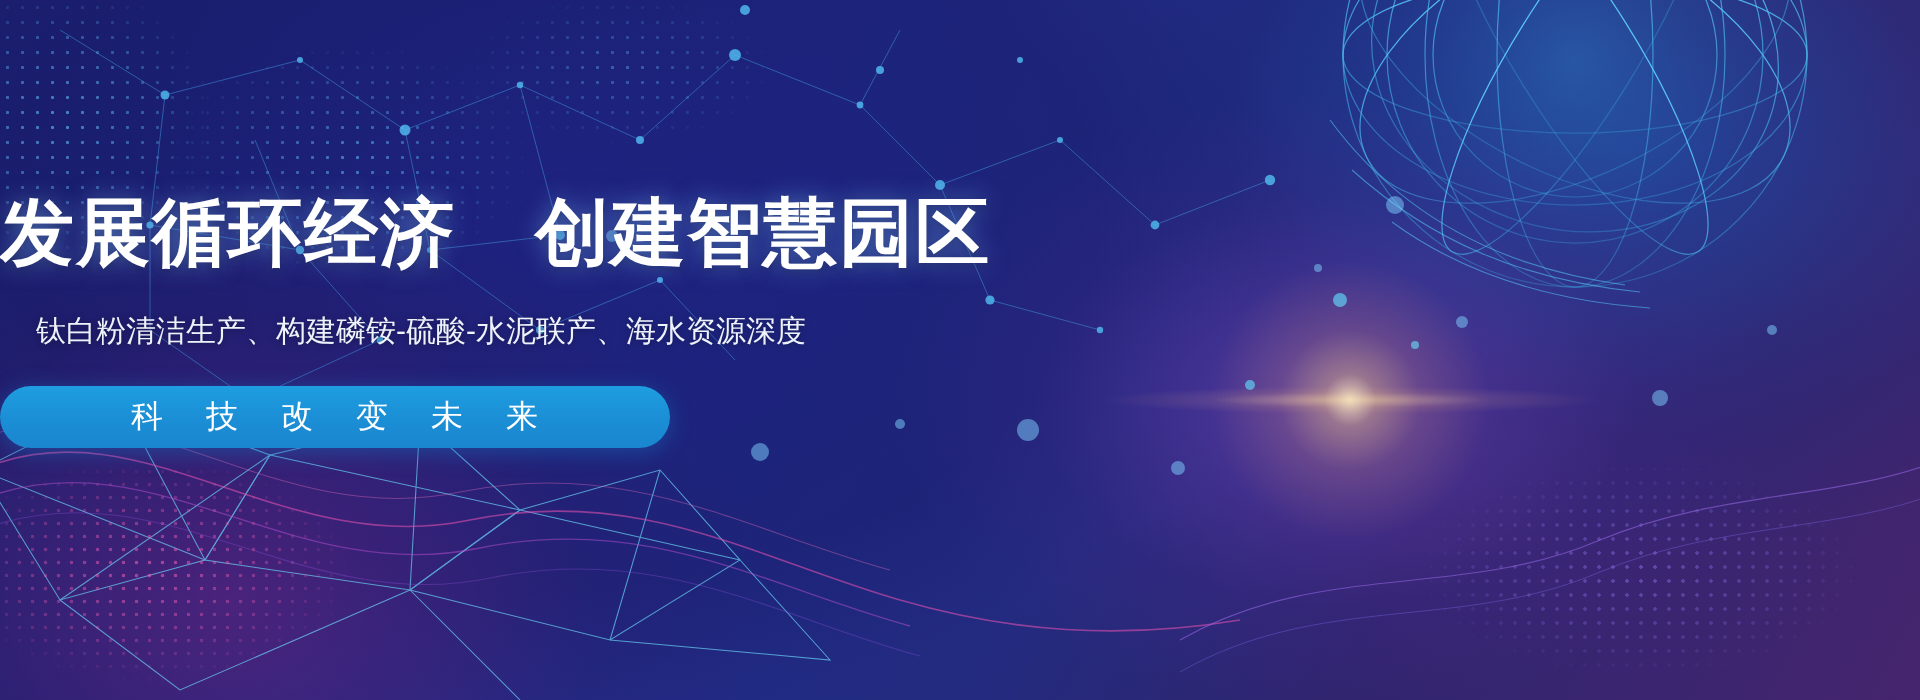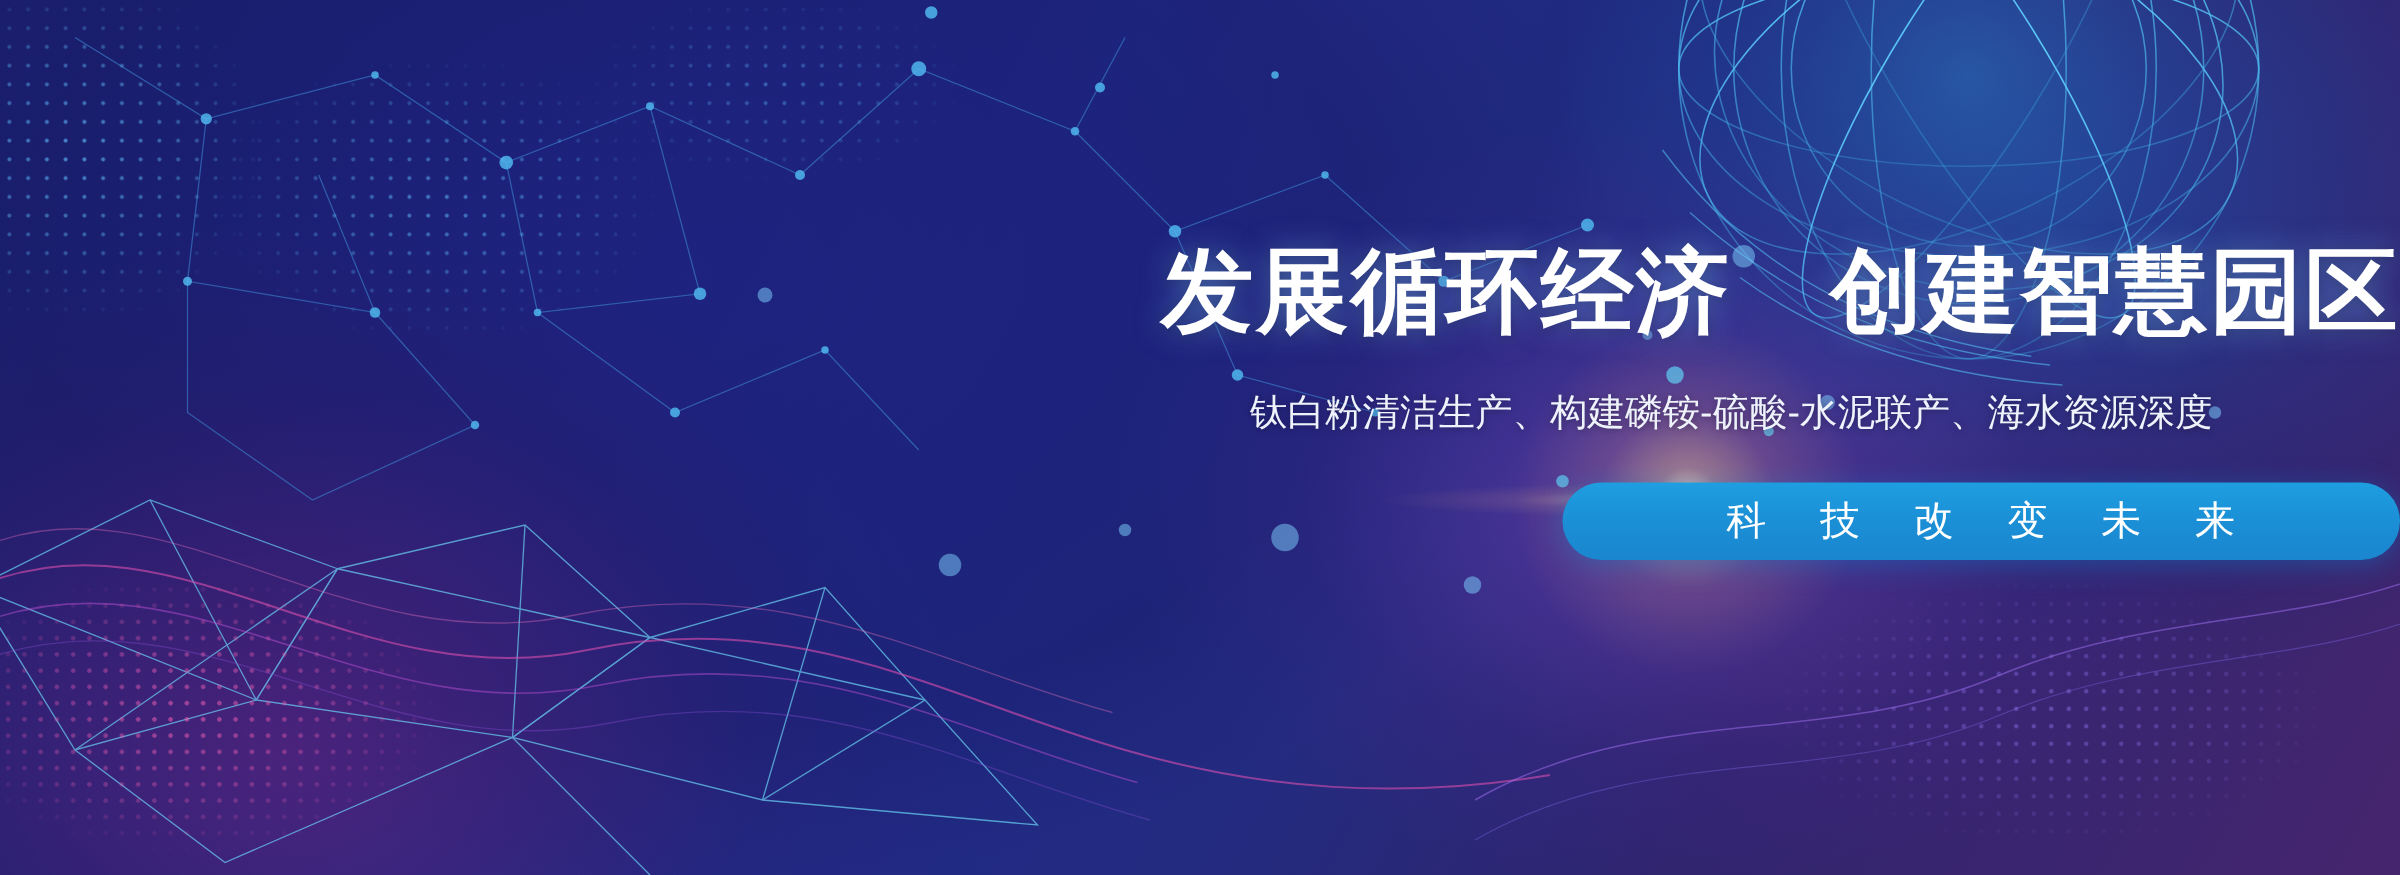--- a/index.html
+++ b/index.html
@@ -55,37 +55,37 @@
     position:absolute;left:1100px;top:250px;width:500px;height:300px;
     background:
       radial-gradient(circle at 250px 150px, rgba(255,235,190,0.85) 0px, rgba(255,205,130,0.42) 26px, rgba(255,170,110,0.16) 70px, rgba(0,0,0,0) 140px),
       radial-gradient(ellipse 250px 14px at 250px 150px, rgba(255,228,180,0.5) 0%, rgba(255,190,140,0.12) 55%, rgba(0,0,0,0) 100%);
     pointer-events:none;
   }
 
   
   .content{
     position:absolute;left:0;top:0;width:1920px;height:700px;
-    display:flex;flex-direction:column;align-items:flex-end;
+    display:flex;flex-direction:column;align-items:flex-start;
     padding-top:196px;box-sizing:border-box;
   }
   .headline{
     font-size:74px;line-height:1;font-weight:700;color:#ffffff;
     letter-spacing:2px;white-space:nowrap;
     text-shadow:0 0 22px rgba(120,180,255,0.55), 0 2px 10px rgba(0,0,0,0.35);
     margin:0;
   }
   .headline .gap{display:inline-block;width:34px;}
   .subtitle{
     margin:38px 0 0 0;
     font-size:30px;line-height:1.52;font-weight:500;color:#eef3fb;
     text-align:left;width:920px;
     text-shadow:0 1px 6px rgba(0,0,0,0.35);
   }
-  .subtitle div{white-space:nowrap;}
+  .subtitle div{white-space:nowrap;margin-left:36px;}
   .pill{
     margin-top:32px;
     display:flex;align-items:center;justify-content:center;
     width:670px;height:62px;border-radius:32px;
     background:linear-gradient(180deg,#1e9ee0 0%,#1b8fd6 50%,#1a86cf 100%);
     color:#ffffff;font-size:32px;font-weight:500;letter-spacing:1px;
     box-shadow:0 4px 22px rgba(20,120,200,0.45);
   }
   .pill span{display:inline-block;}
   .pill .sp{display:inline-block;width:42px;}

